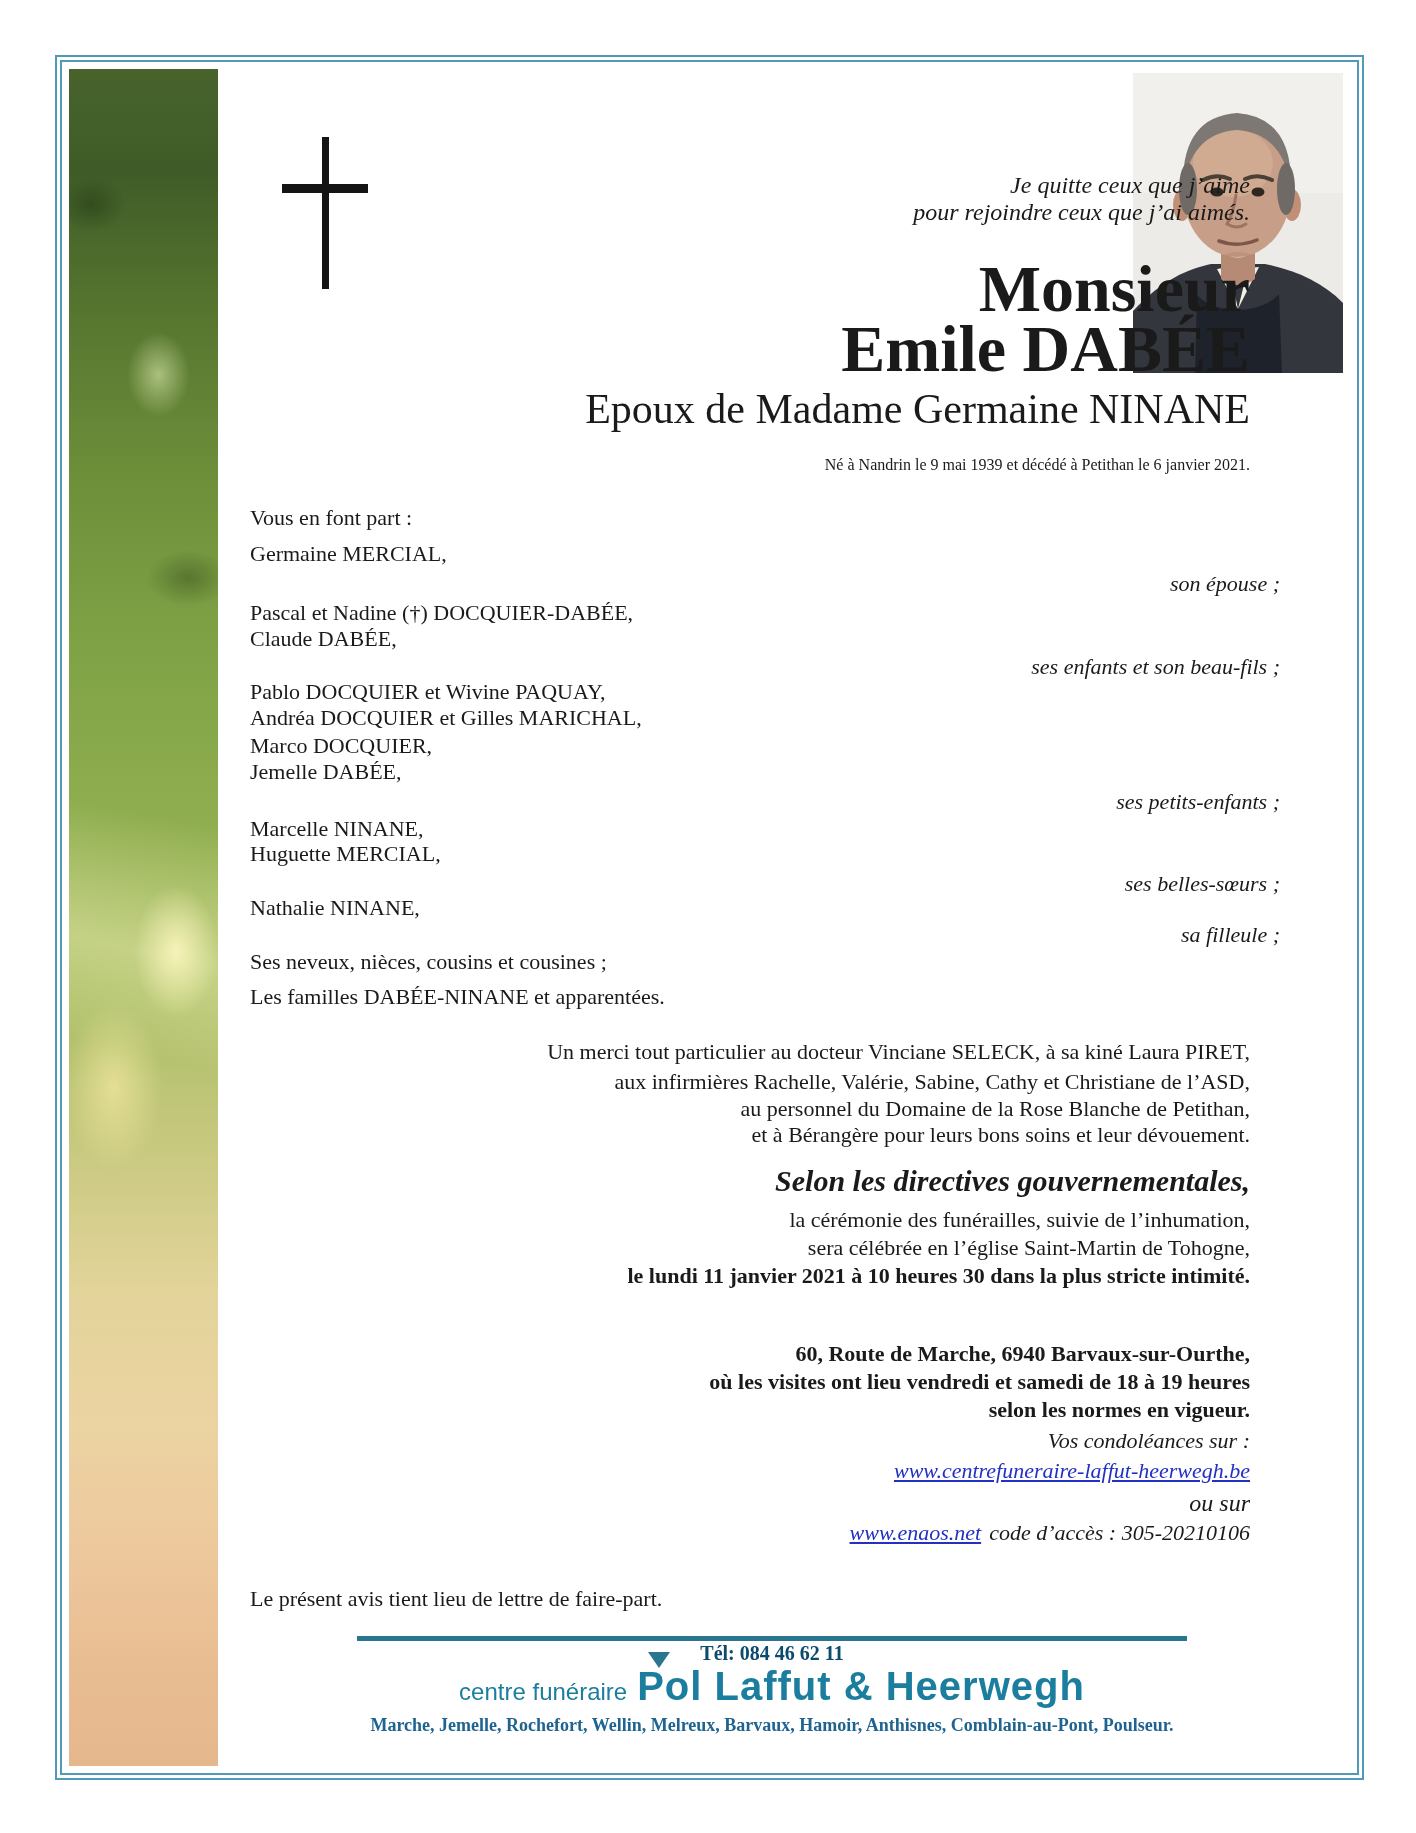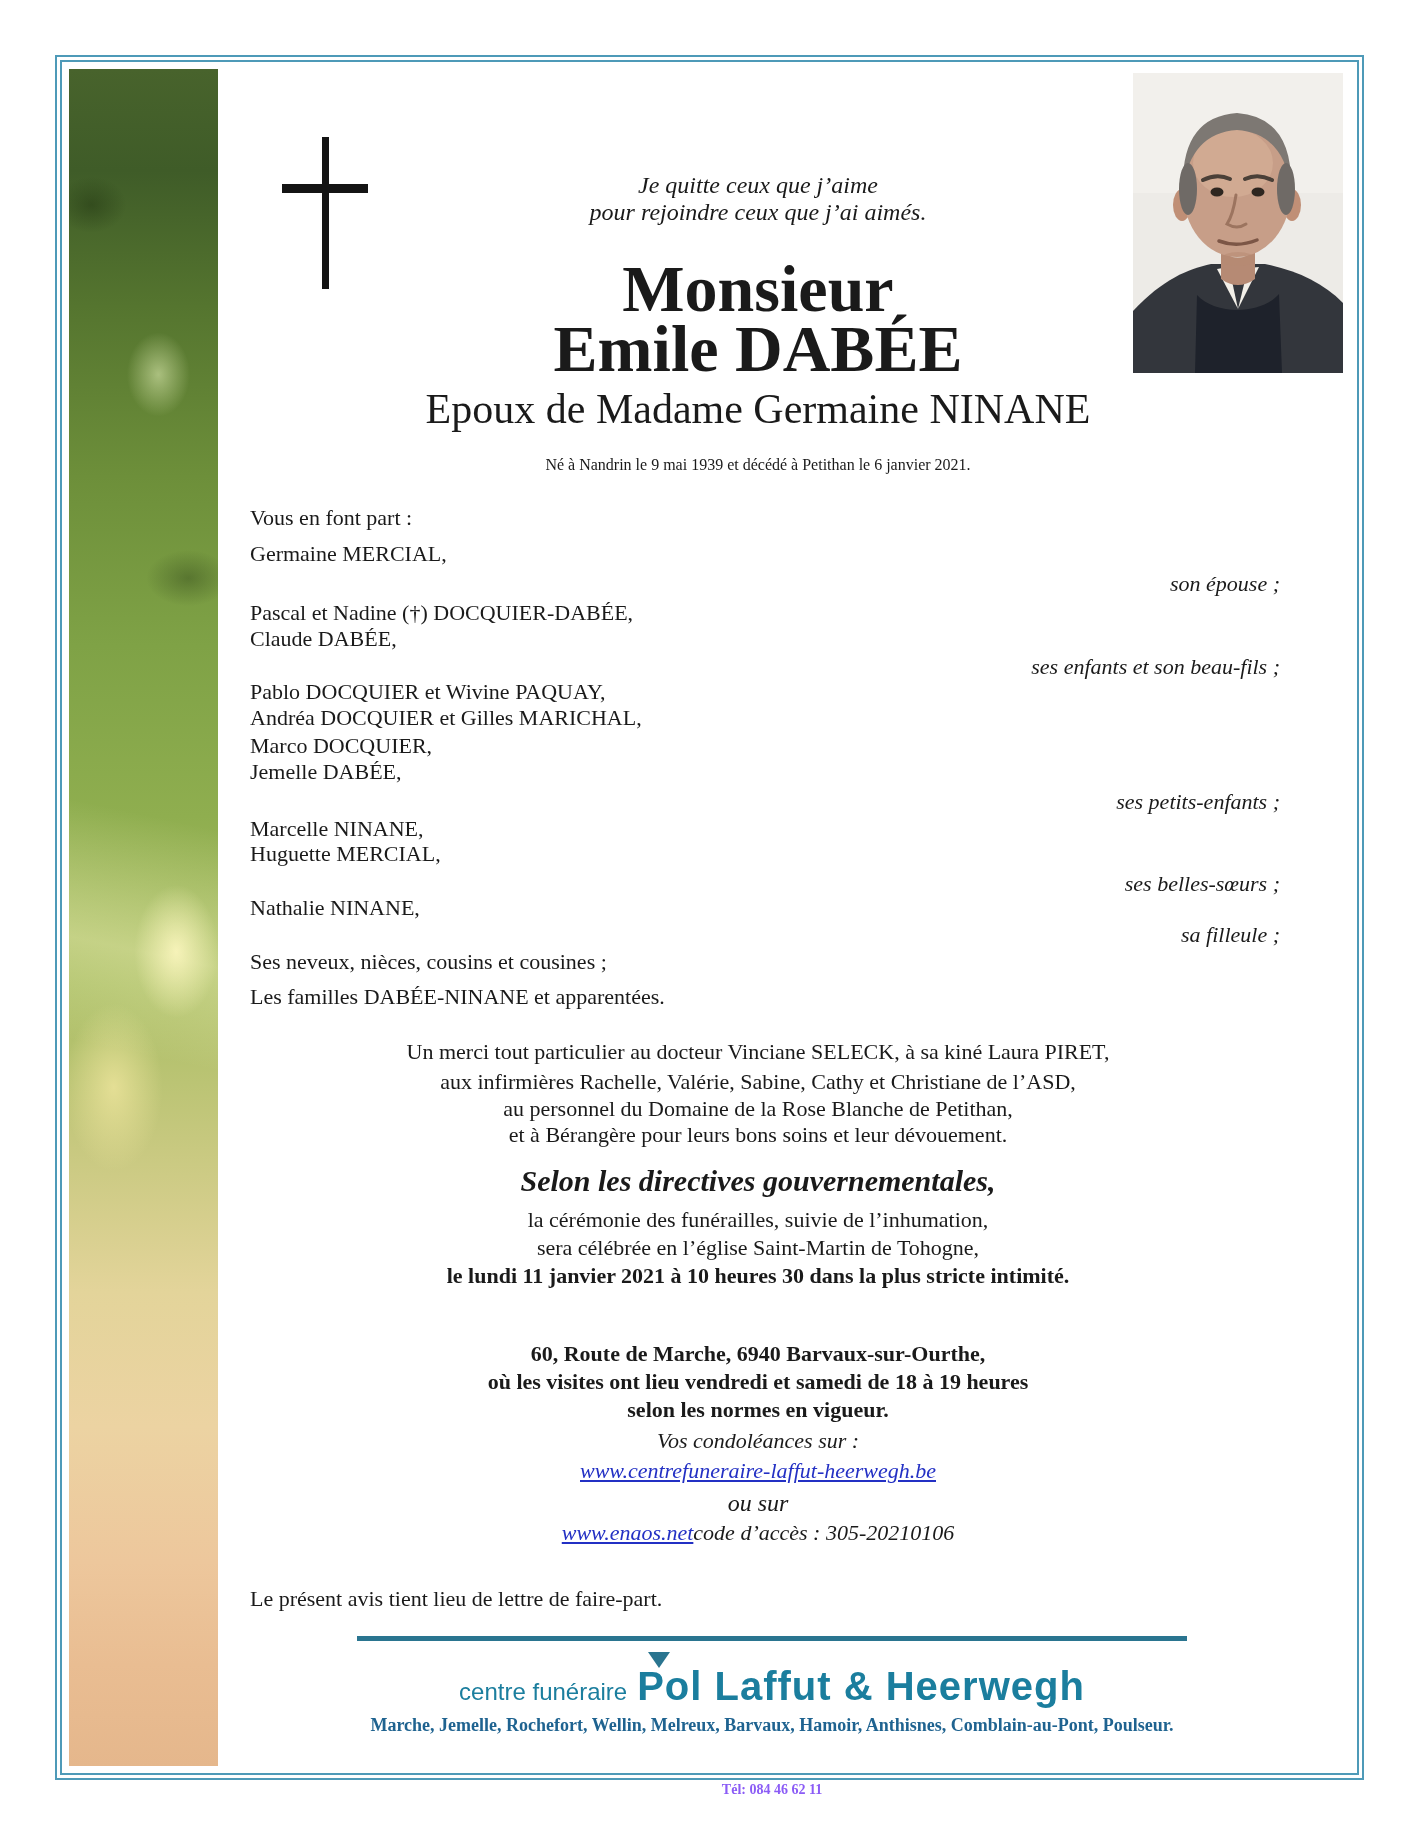--- a/index.html
+++ b/index.html
@@ -29,43 +29,43 @@
       radial-gradient(60px 40px at 80% 30%, rgba(30,50,15,.35), rgba(30,50,15,0) 70%),
       linear-gradient(180deg,#48632c 0%,#3f5c28 6%,#55752f 14%,#6d8f3a 24%,#7fa246 34%,#8fae4f 44%,#a8bd63 54%,#c6c87e 63%,#e3d49a 72%,#ecd3a2 80%,#edc79c 88%,#e9bd92 94%,#e5b78c 100%);
   }
   
   .cross-v{position:absolute;left:322px;top:137px;width:7px;height:152px;background:#141414;}
   .cross-h{position:absolute;left:282px;top:184px;width:86px;height:9px;background:#141414;}
   
   .portrait{position:absolute;left:1133px;top:73px;width:210px;height:300px;}
   
   .ln{position:absolute;white-space:nowrap;font-size:22px;line-height:26px;}
-  .c{left:258px;width:1000px;text-align:center;}
+  .c{left:250px;width:1000px;text-align:right;}
   .l{left:250px;text-align:center;}
   .r{left:250px;width:1030px;text-align:right;font-style:italic;}
   .f{left:272px;width:1000px;text-align:center;}
   .it{font-style:italic;}
   .b{font-weight:bold;}
   .quote{font-size:24px;font-style:italic;}
   .title{font-size:66px;font-weight:bold;line-height:58px;}
   .spouse{font-size:42px;line-height:46px;}
   .dates{font-size:16px;}
   .selon{font-size:30px;font-weight:bold;font-style:italic;}
   .link{color:#2330c4;font-style:italic;text-decoration:underline;}
-  .codetext{font-style:italic;margin-left:0;}
+  .codetext{font-style:italic;margin-left:8px;}
   
   .sepline{position:absolute;left:357px;top:1636px;width:830px;height:5px;background:#2a7590;}
   .tri{position:absolute;left:648px;top:1652px;width:0;height:0;
        border-left:11px solid transparent;border-right:11px solid transparent;
        border-top:16px solid #2a7590;}
   .brand{position:absolute;left:272px;top:1664px;width:1000px;text-align:center;white-space:nowrap;}
   .brand-prefix{font-family:"Liberation Sans", sans-serif;font-size:24px;color:#1b7e9e;}
   .brand-name{font-family:"Liberation Sans", sans-serif;font-size:40px;font-weight:bold;color:#1b7e9e;margin-left:10px;letter-spacing:1px;}
   .towns{top:1712px;font-size:18px;font-weight:bold;color:#1f6390;}
-  .tel{top:1777px;font-size:14px;font-weight:bold;color:#8b5cf6;}
+  .tel{top:1640px;font-size:20px;font-weight:bold;color:#0c4a6e;}
 </style>
 </head>
 <body>
 
 <div id="page">
 
   <div class="frame"></div>
 
   <div class="forest"></div>
 

